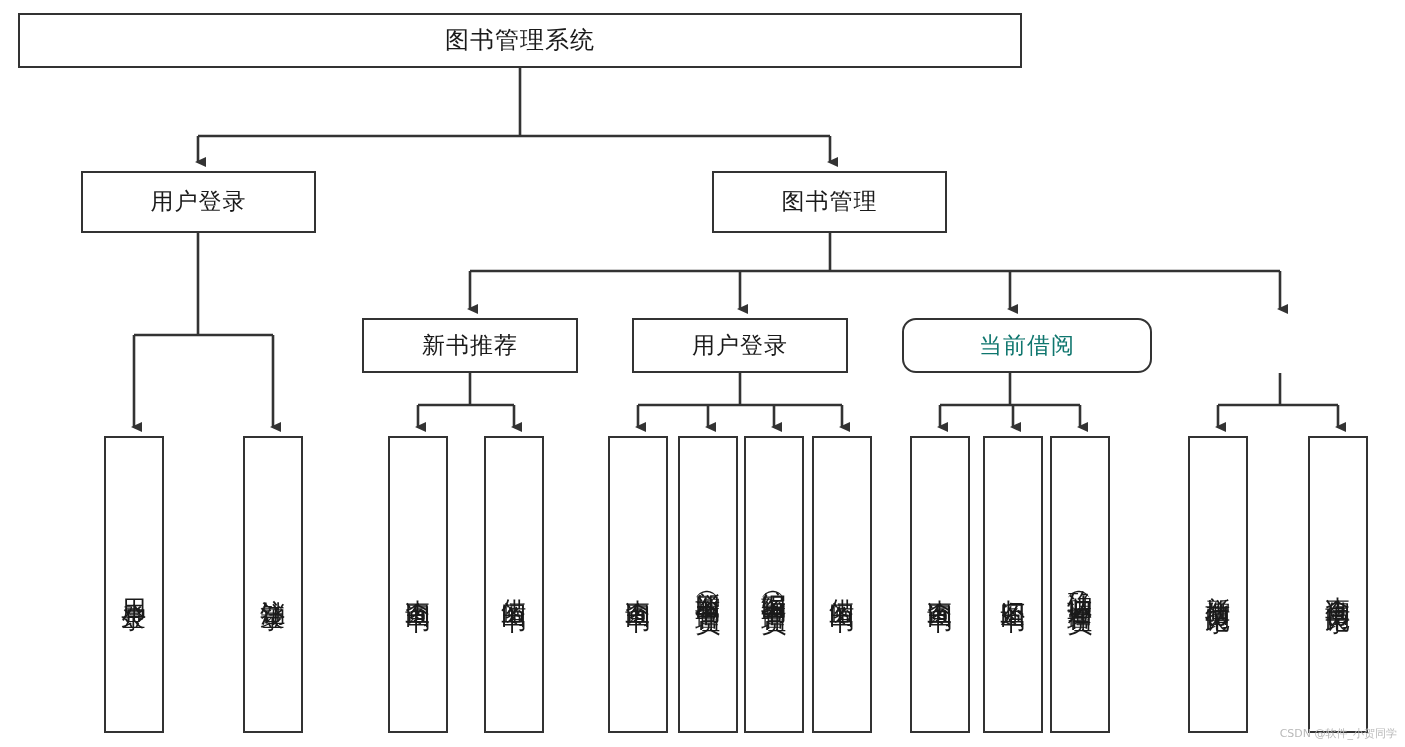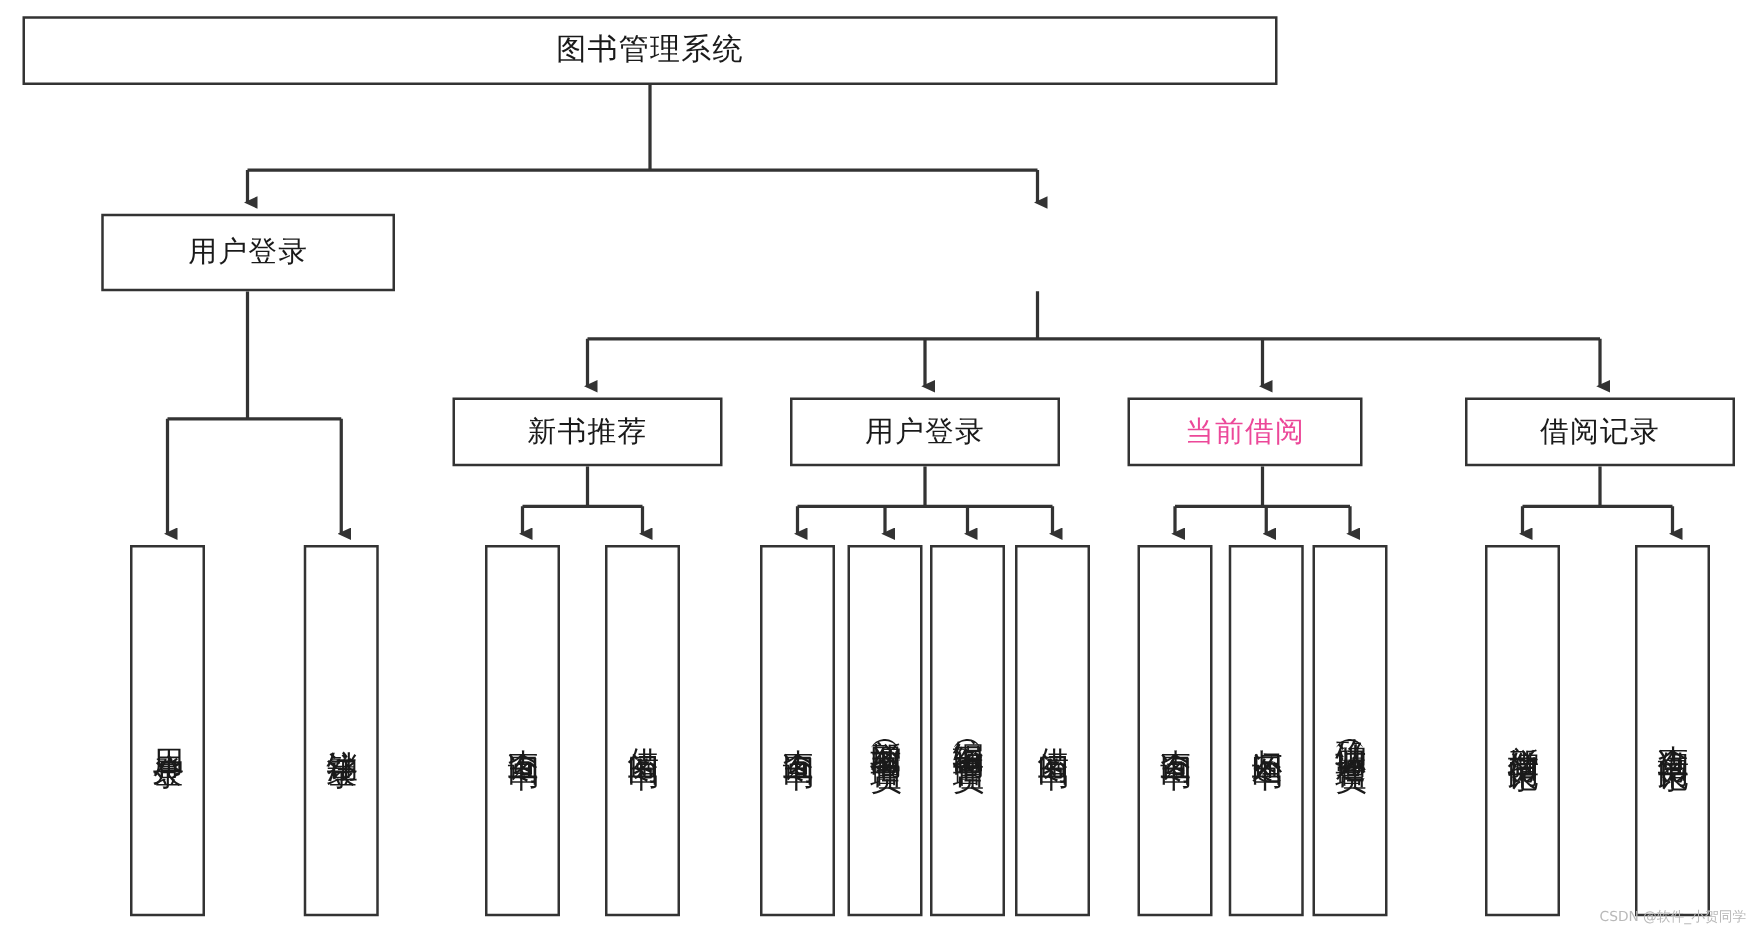--- a/index.html
+++ b/index.html
@@ -132,32 +132,32 @@
     </g>
   </svg>
 
   <div class="node horiz root" style="left: 18px; top: 13px; width: 1004px; height: 55px; border-color: rgb(51, 51, 51); background: rgb(255, 255, 255); color: rgb(26, 26, 26);">
     <span class="lbl">图书管理系统</span>
   </div>
 
   <div class="node horiz" style="left: 81px; top: 171px; width: 235px; height: 62px; border-color: rgb(51, 51, 51); background: rgb(255, 255, 255); color: rgb(26, 26, 26);">
     <span class="lbl">用户登录</span>
   </div>
+  <div class="node horiz" style="left: 712px; top: 171px; width: 235px; height: 62px; border-color: rgb(51, 51, 51); background: rgb(255, 255, 255); color: rgb(26, 26, 26);">
+    <span class="lbl">图书管理</span>
+  </div>
 
   <div class="node horiz" style="left: 362px; top: 318px; width: 216px; height: 55px; border-color: rgb(51, 51, 51); background: rgb(255, 255, 255); color: rgb(26, 26, 26);">
     <span class="lbl">新书推荐</span>
   </div>
   <div class="node horiz" style="left: 632px; top: 318px; width: 216px; height: 55px; border-color: rgb(51, 51, 51); background: rgb(255, 255, 255); color: rgb(26, 26, 26);">
     <span class="lbl">用户登录</span>
   </div>
-  <div class="node horiz" style="left: 902px; top: 318px; width: 188px; height: 55px; border-color: rgb(51, 51, 51); background: rgb(255, 255, 255); color: #ec4899;">
+  <div class="node horiz" style="left: 902px; top: 318px; width: 250px; height: 55px; border-color: rgb(51, 51, 51); background: rgb(255, 255, 255); color: #0f766e; border-radius: 14px;">
     <span class="lbl">当前借阅</span>
-  </div>
-  <div class="node horiz" style="left: 1172px; top: 318px; width: 216px; height: 55px; border-color: rgb(51, 51, 51); background: rgb(255, 255, 255); color: rgb(26, 26, 26);">
-    <span class="lbl">借阅记录</span>
   </div>
 
   <div class="node vert" style="left: 104px; top: 436px; width: 60px; height: 297px; border-color: rgb(51, 51, 51); background: rgb(255, 255, 255); color: rgb(26, 26, 26);">
     <span class="lbl">用户登录</span>
   </div>
   <div class="node vert" style="left: 243px; top: 436px; width: 60px; height: 297px; border-color: rgb(51, 51, 51); background: rgb(255, 255, 255); color: rgb(26, 26, 26);">
     <span class="lbl">注销登录</span>
   </div>
   <div class="node vert" style="left: 388px; top: 436px; width: 60px; height: 297px; border-color: rgb(51, 51, 51); background: rgb(255, 255, 255); color: rgb(26, 26, 26);">
     <span class="lbl">查询图书</span>

